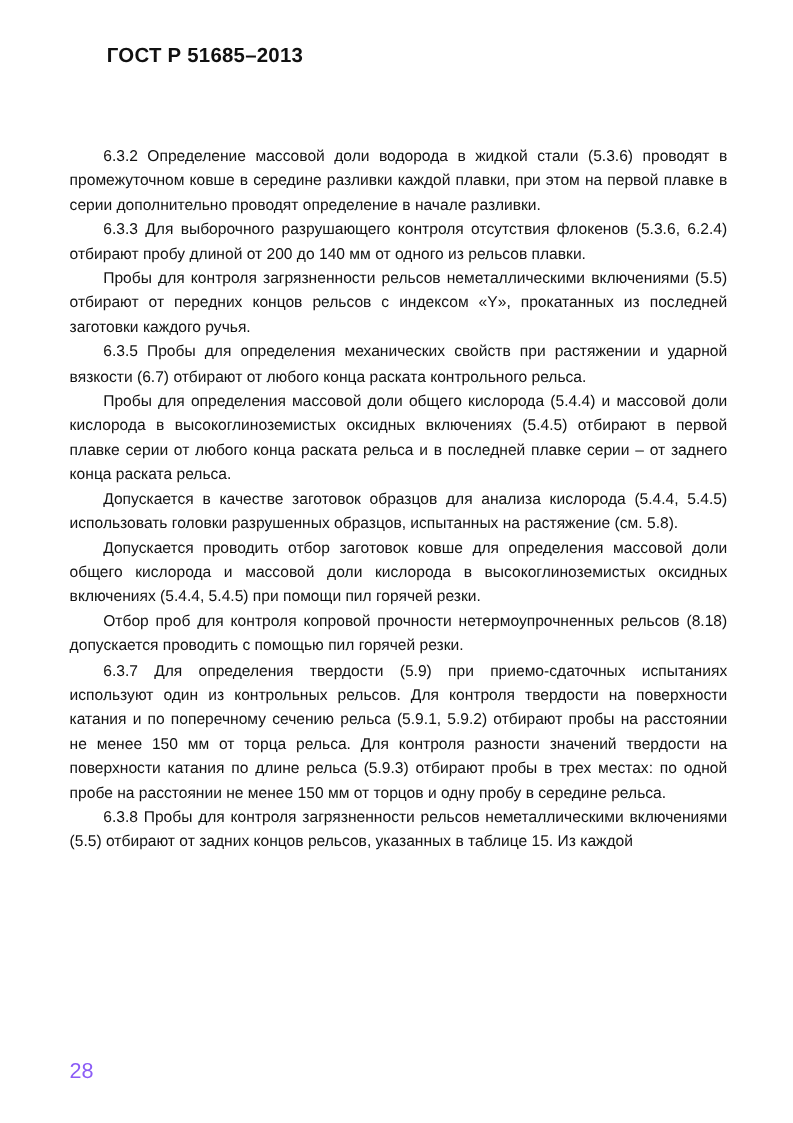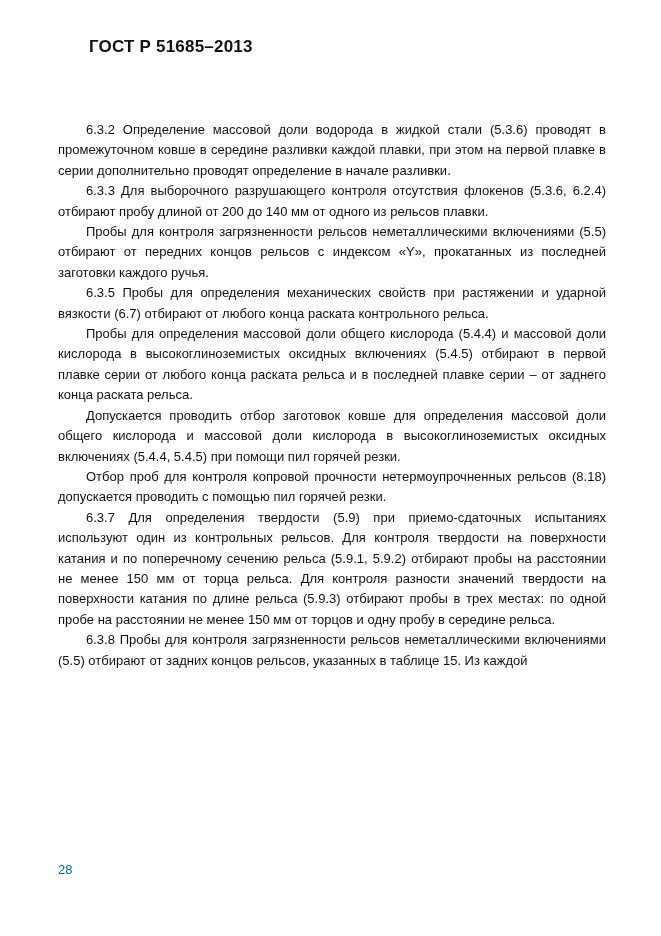--- a/index.html
+++ b/index.html
@@ -36,37 +36,38 @@
     color: #111;
     margin-top: 28px;
   }
   .doc-body p.para {
     margin: 0;
     text-indent: 28px;
   }
   .page-number {
     position: absolute;
     left: 58px;
-    bottom: 59px;
-    font-size: 13px;
-    color: #0369a1;
+    bottom: 33px;
+    font-size: 18px;
+    color: #8b5cf6;
   }
 </style>
 </head>
 <body>
 
 <div class="page">
   <div class="doc-header">ГОСТ Р 51685–2013</div>
 
   <div class="doc-body">
       <p class="para">6.3.2 Определение массовой доли водорода в жидкой стали (5.3.6) проводят в промежуточном ковше в середине разливки каждой плавки, при этом на первой плавке в серии дополнительно проводят определение в начале разливки.</p>
       <p class="para">6.3.3 Для выборочного разрушающего контроля отсутствия флокенов (5.3.6, 6.2.4) отбирают пробу длиной от 200 до 140 мм от одного из рельсов плавки.</p>
       <p class="para">Пробы для контроля загрязненности рельсов неметаллическими включениями (5.5) отбирают от передних концов рельсов с индексом «Y», прокатанных из последней заготовки каждого ручья.</p>
       <p class="para">6.3.5 Пробы для определения механических свойств при растяжении и ударной вязкости (6.7) отбирают от любого конца раската контрольного рельса.</p>
       <p class="para">Пробы для определения массовой доли общего кислорода (5.4.4) и массовой доли кислорода в высокоглиноземистых оксидных включениях (5.4.5) отбирают в первой плавке серии от любого конца раската рельса и в последней плавке серии – от заднего конца раската рельса.</p>
+      <p class="para">Допускается в качестве заготовок образцов для анализа кислорода (5.4.4, 5.4.5) использовать головки разрушенных образцов, испытанных на растяжение (см. 5.8).</p>
       <p class="para">Допускается проводить отбор заготовок ковше для определения массовой доли общего кислорода и массовой доли кислорода в высокоглиноземистых оксидных включениях (5.4.4, 5.4.5) при помощи пил горячей резки.</p>
       <p class="para">Отбор проб для контроля копровой прочности нетермоупрочненных рельсов (8.18) допускается проводить с помощью пил горячей резки.</p>
       <p class="para">6.3.7 Для определения твердости (5.9) при приемо-сдаточных испытаниях используют один из контрольных рельсов. Для контроля твердости на поверхности катания и по поперечному сечению рельса (5.9.1, 5.9.2) отбирают пробы на расстоянии не менее 150 мм от торца рельса. Для контроля разности значений твердости на поверхности катания по длине рельса (5.9.3) отбирают пробы в трех местах: по одной пробе на расстоянии не менее 150 мм от торцов и одну пробу в середине рельса.</p>
       <p class="para">6.3.8 Пробы для контроля загрязненности рельсов неметаллическими включениями (5.5) отбирают от задних концов рельсов, указанных в таблице 15. Из каждой</p>
     </div>
 
   <div class="page-number">28</div>
 </div>
 
 </body></html>

